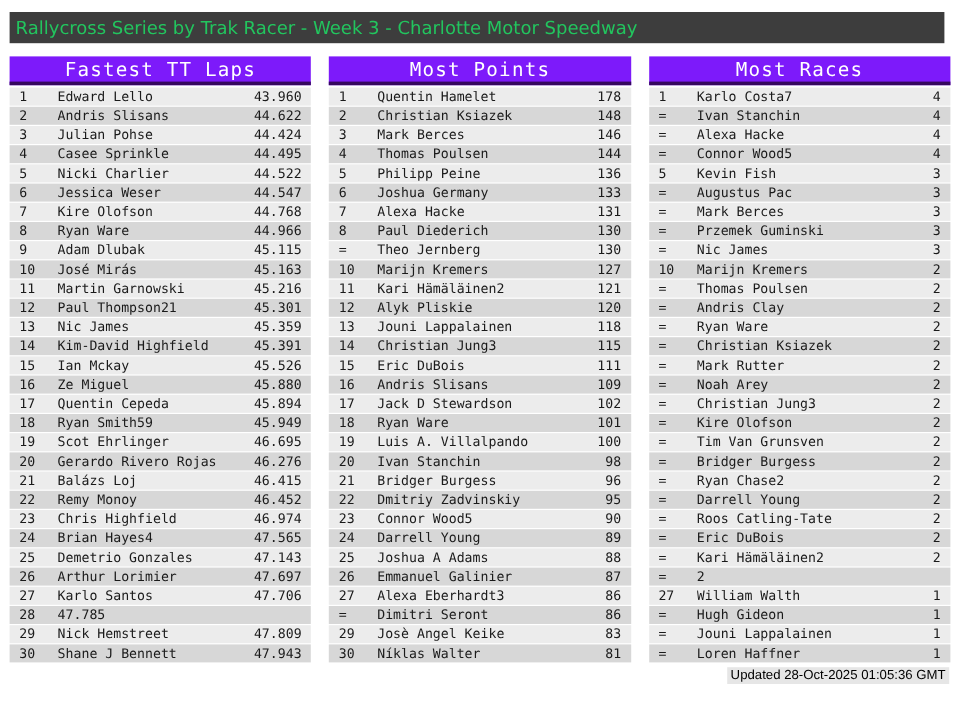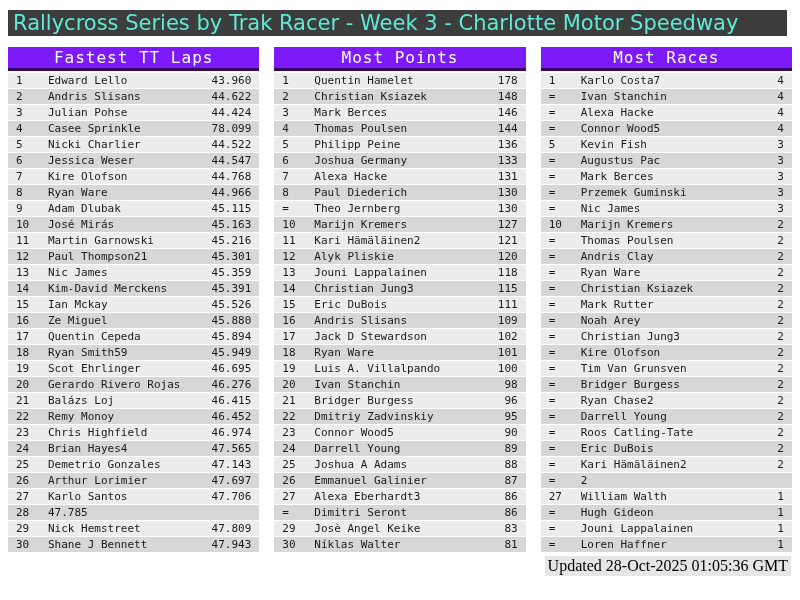--- a/index.html
+++ b/index.html
@@ -1,38 +1,38 @@
 <!DOCTYPE html>
 <html><head>
 <meta charset="utf-8">
 <style>
   html,body{margin:0;padding:0;background:#ffffff;}
   .page{position:relative;width:800px;height:600px;background:#ffffff;overflow:hidden;
         font-family:"DejaVu Sans Mono","Liberation Mono",monospace;}
 
   .titlebar{position:absolute;left:8px;top:10px;width:779px;height:26px;
-            background:#3d3d3d;color:#5eead4;
+            background:#3d3d3d;color:#22c55e;
             font-family:"DejaVu Sans","Liberation Sans",sans-serif;
-            font-size:21px;line-height:26px;padding-left:5px;box-sizing:border-box;}
+            font-size:15px;line-height:26px;padding-left:5px;box-sizing:border-box;}
 
   .boards{position:absolute;left:8px;top:47px;width:784px;display:flex;gap:15px;}
   .board{flex:1;min-width:0;}
   .board-header{background:#7d1afa;border-bottom:3px solid #35085e;color:#ffffff;
                 text-align:center;font-size:16px;letter-spacing:1px;
                 height:21px;line-height:21px;}
   .rows{margin-top:2px;}
   .row{display:flex;height:15px;line-height:15px;margin-bottom:1px;
        font-size:11px;color:#1a1a1a;background:#ececec;}
   .row:nth-child(even){background:#d7d7d7;}
   .rank-cell{width:40px;padding-left:8px;box-sizing:border-box;flex:none;}
   .name-cell{flex:1;overflow:hidden;white-space:nowrap;}
   .value-cell{flex:none;padding-right:8px;text-align:right;}
 
   .footer{position:absolute;right:9px;top:556px;
-          font-family:Liberation Serif, serif;font-size:16px;
+          font-family:Liberation Sans, sans-serif;font-size:11px;
           color:#000000;background:#e6e6e6;padding:1px 3px;}
 </style>
 </head>
 <body>
 
 <div class="page">
 
   <div class="titlebar">Rallycross Series by Trak Racer - Week 3 - Charlotte Motor Speedway</div>
 
   <div class="boards">
@@ -51,21 +51,21 @@
             <span class="value-cell">44.622</span>
           </div>
           <div class="row">
             <span class="rank-cell">3</span>
             <span class="name-cell">Julian Pohse</span>
             <span class="value-cell">44.424</span>
           </div>
           <div class="row">
             <span class="rank-cell">4</span>
             <span class="name-cell">Casee Sprinkle</span>
-            <span class="value-cell">78.099</span>
+            <span class="value-cell">44.495</span>
           </div>
           <div class="row">
             <span class="rank-cell">5</span>
             <span class="name-cell">Nicki Charlier</span>
             <span class="value-cell">44.522</span>
           </div>
           <div class="row">
             <span class="rank-cell">6</span>
             <span class="name-cell">Jessica Weser</span>
             <span class="value-cell">44.547</span>
@@ -100,21 +100,21 @@
             <span class="name-cell">Paul Thompson21</span>
             <span class="value-cell">45.301</span>
           </div>
           <div class="row">
             <span class="rank-cell">13</span>
             <span class="name-cell">Nic James</span>
             <span class="value-cell">45.359</span>
           </div>
           <div class="row">
             <span class="rank-cell">14</span>
-            <span class="name-cell">Kim-David Merckens</span>
+            <span class="name-cell">Kim-David Highfield</span>
             <span class="value-cell">45.391</span>
           </div>
           <div class="row">
             <span class="rank-cell">15</span>
             <span class="name-cell">Ian Mckay</span>
             <span class="value-cell">45.526</span>
           </div>
           <div class="row">
             <span class="rank-cell">16</span>
             <span class="name-cell">Ze Miguel</span>

